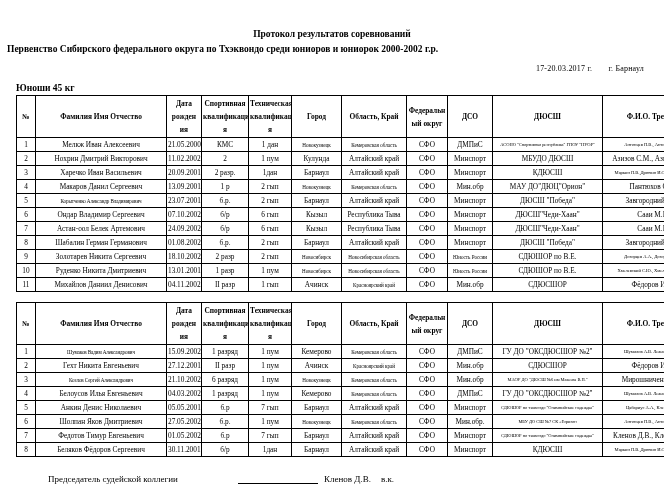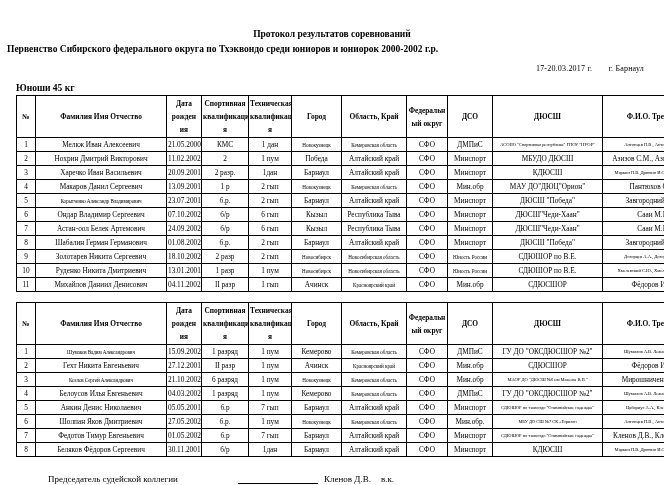--- a/index.html
+++ b/index.html
@@ -191,21 +191,21 @@
               <td class="c-dso">ДМПиС</td>
               <td class="c-school sm">АСОНО "Спортивная республика" ГПОУ "НУОР"</td>
               <td class="c-trainer sm">Антонцев П.В., Антонцев Г.В.</td>
             </tr>
             <tr>
               <td class="c-num">2</td>
               <td class="c-name">Ноxрин Дмитрий Викторович</td>
               <td class="c-date">11.02.2002</td>
               <td class="c-sport">2</td>
               <td class="c-tech">1 пум</td>
-              <td class="c-city">Победа</td>
+              <td class="c-city">Кулунда</td>
               <td class="c-region">Алтайский край</td>
               <td class="c-okrug">СФО</td>
               <td class="c-dso">Минспорт</td>
               <td class="c-school">МБУДО ДЮСШ</td>
               <td class="c-trainer">Азизов С.М., Азизов С.М.</td>
             </tr>
             <tr>
               <td class="c-num">3</td>
               <td class="c-name">Харечко Иван Васильевич</td>
               <td class="c-date">20.09.2001</td>

